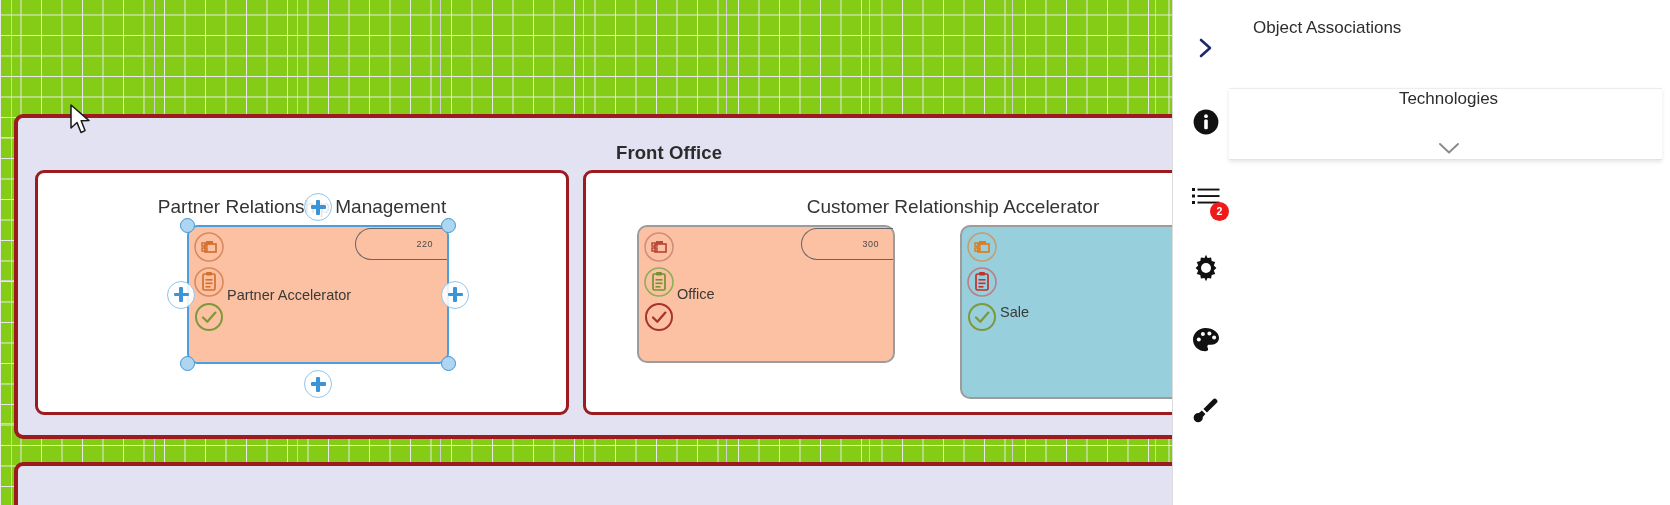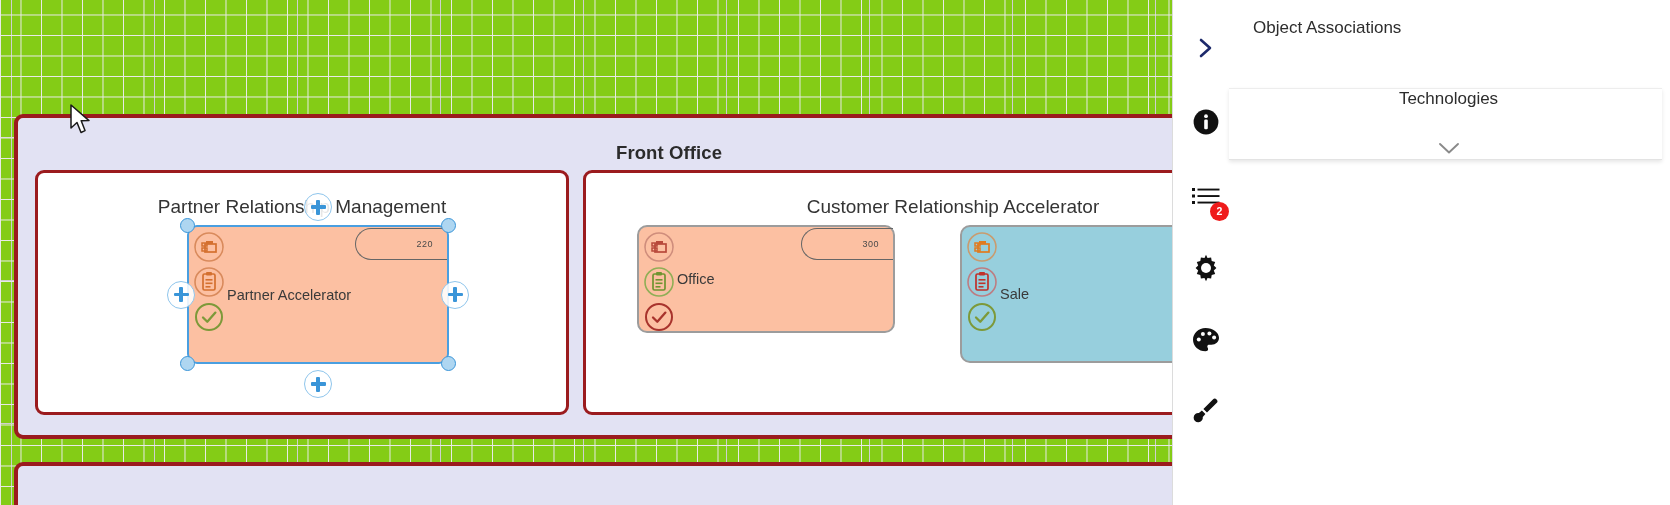--- a/index.html
+++ b/index.html
@@ -237,21 +237,21 @@
       <div class="handle" style="right:-7px; top:-7px;"></div>
       <div class="handle" style="left:-7px;  bottom:-7px;"></div>
       <div class="handle" style="right:-7px; bottom:-7px;"></div>
 
       <div class="plus-handle" style="left:-20px; top:50%; margin-top:-14px;"></div>
       <div class="plus-handle" style="right:-20px; top:50%; margin-top:-14px;"></div>
       <div class="plus-handle" style="left:50%; margin-left:-14px; top:-32px;"></div>
       <div class="plus-handle" style="left:50%; margin-left:-14px; bottom:-34px;"></div>
     </div>
 
-    <div class="node orange" style="left:637px; top:225px; width:258px; height:108px;">
+    <div class="node orange" style="left:637px; top:225px; width:258px; height:138px;">
       <div class="node-body"></div>
 
       <div class="node-icons">
         <div class="nicon">
           <svg viewBox="0 0 32 32">
               <circle cx="16" cy="16" r="14" fill="none" stroke="#cf8d7c" stroke-width="1.6"></circle>
             <rect x="12" y="13" width="11" height="8" fill="none" stroke="#b8493b" stroke-width="1.7"></rect>
             <rect x="13" y="10" width="7" height="3" fill="#b8493b"></rect>
             <rect x="9" y="17" width="5" height="3" fill="none" stroke="#b8493b" stroke-width="1.5"></rect>
             <rect x="9" y="12" width="5" height="3" fill="none" stroke="#b8493b" stroke-width="1.5"></rect>
@@ -275,21 +275,21 @@
         </div>
       </div>
 
       <div class="node-badge">
         <span>300</span>
       </div>
 
       <div class="node-label">Office</div>
     </div>
 
-    <div class="node blue" style="left:960px; top:225px; width:258px; height:138px;">
+    <div class="node blue" style="left:960px; top:225px; width:258px; height:174px;">
       <div class="node-body"></div>
 
       <div class="node-icons">
         <div class="nicon">
           <svg viewBox="0 0 32 32">
               <circle cx="16" cy="16" r="14" fill="none" stroke="#c99b6e" stroke-width="1.6"></circle>
             <rect x="12" y="13" width="11" height="8" fill="none" stroke="#e07b1f" stroke-width="1.7"></rect>
             <rect x="13" y="10" width="7" height="3" fill="#e07b1f"></rect>
             <rect x="9" y="17" width="5" height="3" fill="none" stroke="#e07b1f" stroke-width="1.5"></rect>
             <rect x="9" y="12" width="5" height="3" fill="none" stroke="#e07b1f" stroke-width="1.5"></rect>

